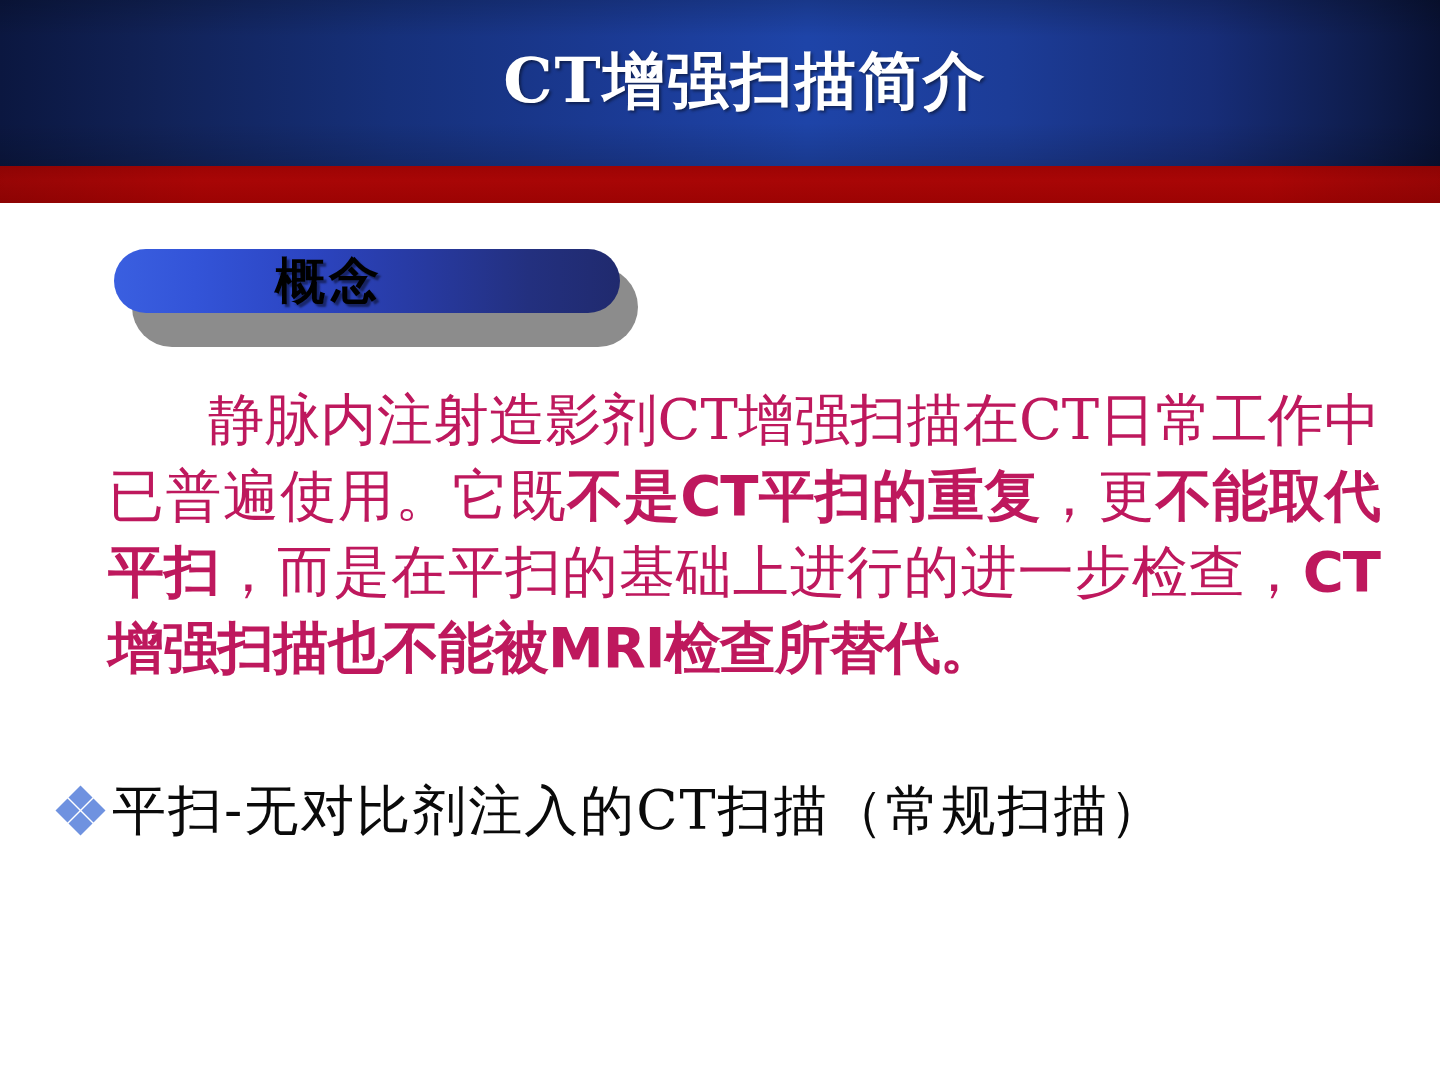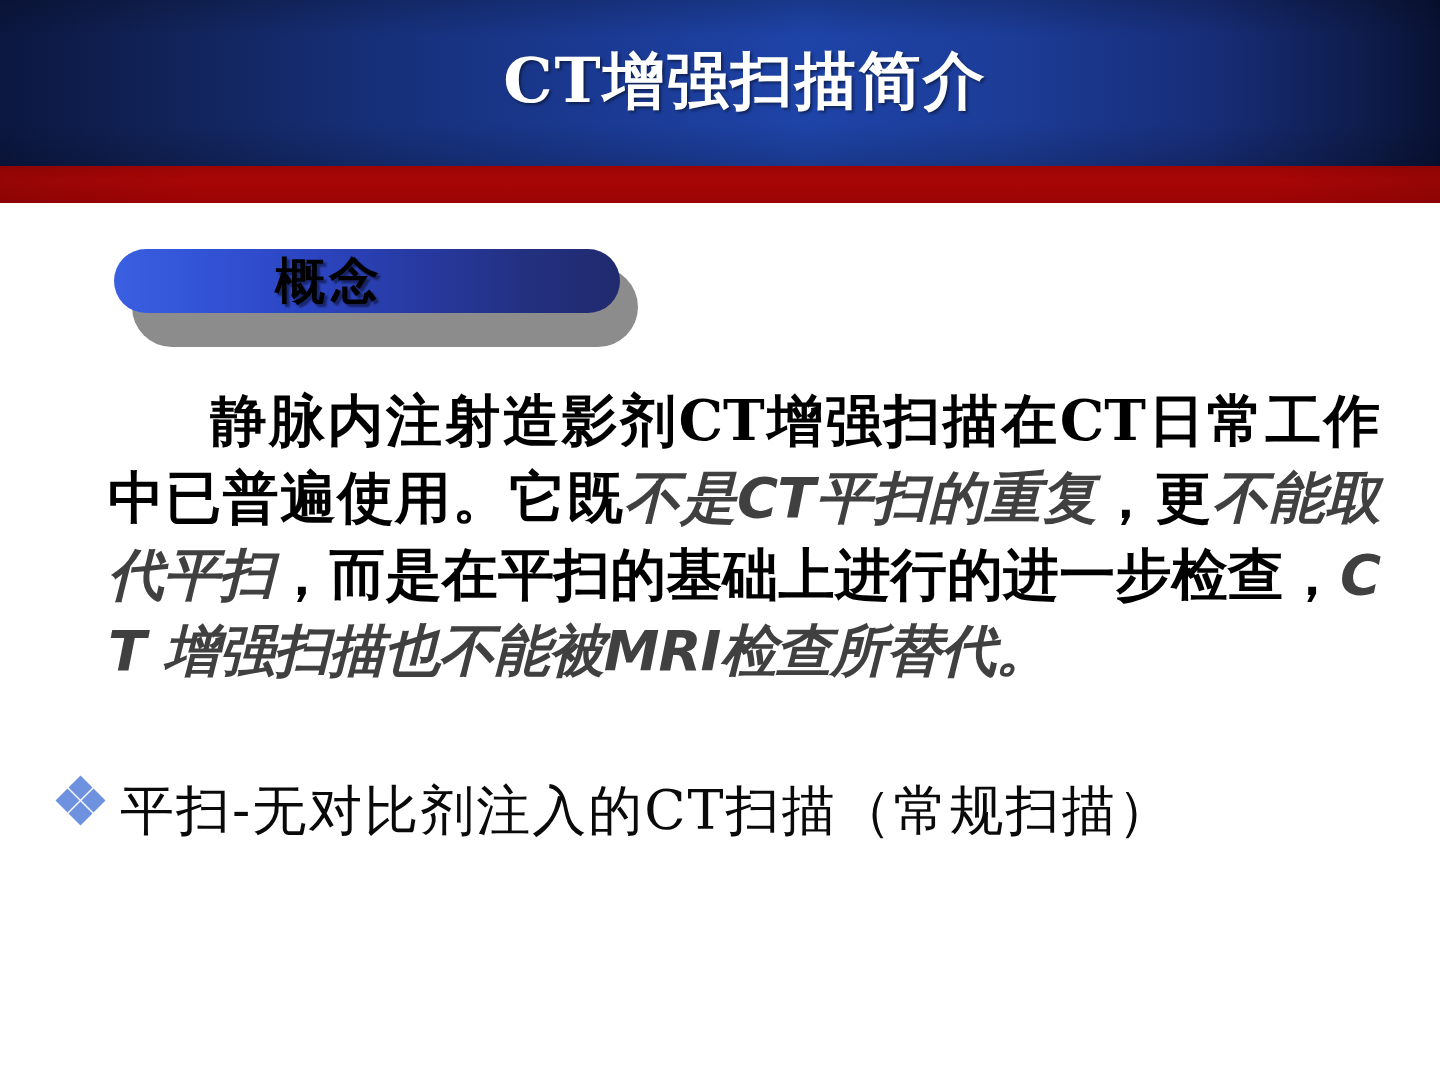--- a/index.html
+++ b/index.html
@@ -124,36 +124,36 @@
     font-size: 56px;
     line-height: 76px;
     color: #1b3c78;
     letter-spacing: 0px;
     text-align: justify;
     text-justify: inter-character;
     word-break: break-all;
   }
   .body-para .indent { display: inline-block; width: 100px; }
   .emph {
-    color: #404040;
+    color: #be185d;
     font-weight: 700;
-    font-style: italic;
     font-family: "DejaVu Sans", sans-serif;
     letter-spacing: -1px;
   }
-  .blue { color: #000000; font-style: normal; font-weight: 700; }
+  .blue { color: #be185d; font-style: normal; font-weight: 400; }
 
   
   .bullet-row {
     position: absolute;
     left: 58px;
     top: 778px;
     width: 1340px;
     display: flex;
-    gap: 16px;
+    align-items: center;
+    gap: 8px;
   }
   .bullet-icon {
     width: 46px;
     height: 46px;
     flex: 0 0 46px;
     position: relative;
   }
   .bullet-icon i {
     position: absolute;
     width: 17px;

